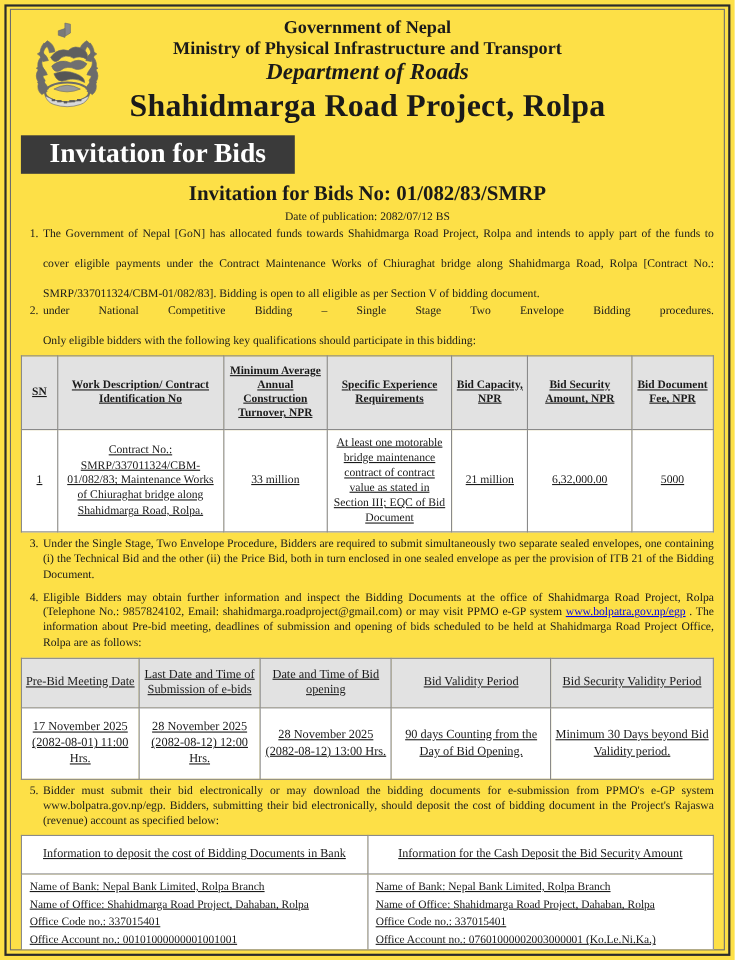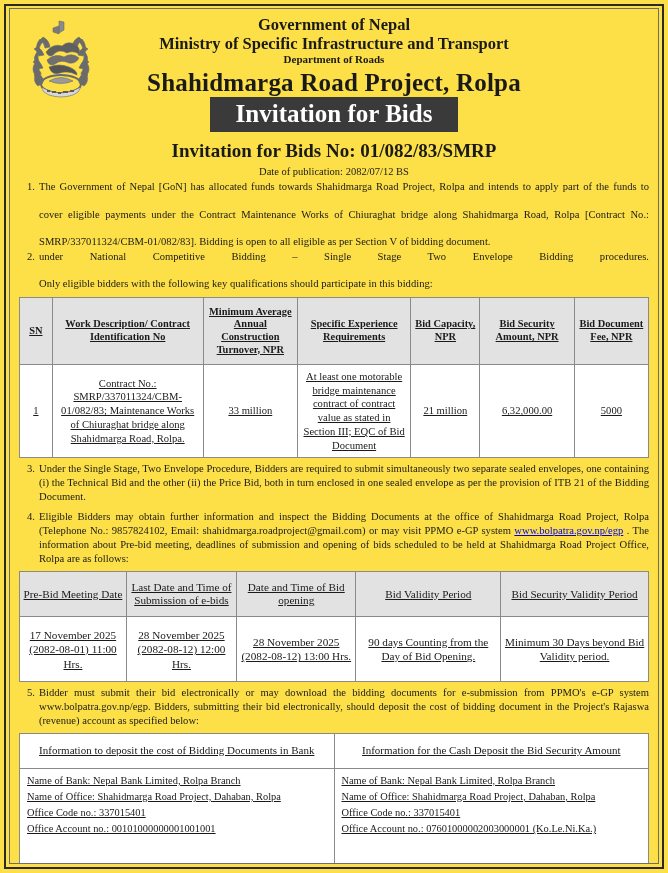--- a/index.html
+++ b/index.html
@@ -59,26 +59,26 @@
     height: 88px;
   }
   .emblem svg { display: block; width: 76px; height: 88px; }
 
   .gov-line {
     font-weight: bold;
     line-height: 1.16;
   }
   .l1 { font-size: 16.5px; }
   .l2 { font-size: 16.5px; }
-  .l3 { font-size: 11px; }
-  .l4 { font-size: 25px; margin-top: 2px; letter-spacing: 0.2px; }
+  .l3 { font-size: 21px; font-style: italic; }
+  .l4 { font-size: 29px; margin-top: 2px; letter-spacing: 0.2px; }
 
   .ifb-banner-wrap {
-    margin-top: 0;
-    text-align: center;
+    margin-top: 10px;
+    text-align: left;
   }
   .ifb-banner {
     display: inline-block;
     background: #3a3a3a;
     color: #ffffff;
     font-weight: bold;
     font-size: 25px;
     padding: 2px 26px 4px 26px;
     line-height: 1.16;
   }
@@ -221,21 +221,21 @@
                 <rect x="29" y="74" width="4" height="2"></rect>
                 <rect x="35" y="75" width="3" height="2"></rect>
                 <rect x="40" y="74" width="5" height="2"></rect>
                 <rect x="47" y="73" width="4" height="2"></rect>
               </g>
             </g>
           </svg>
         </div>
 
         <div class="gov-line l1">Government of Nepal</div>
-        <div class="gov-line l2">Ministry of Specific Infrastructure and Transport</div>
+        <div class="gov-line l2">Ministry of Physical Infrastructure and Transport</div>
         <div class="gov-line l3">Department of Roads</div>
         <div class="gov-line l4">Shahidmarga Road Project, Rolpa</div>
 
         <div class="ifb-banner-wrap">
           <span class="ifb-banner">Invitation for Bids</span>
         </div>
 
         <div class="ifb-no">Invitation for Bids No: 01/082/83/SMRP</div>
         <div class="pub-date">Date of publication: 2082/07/12 BS</div>
       </div>

